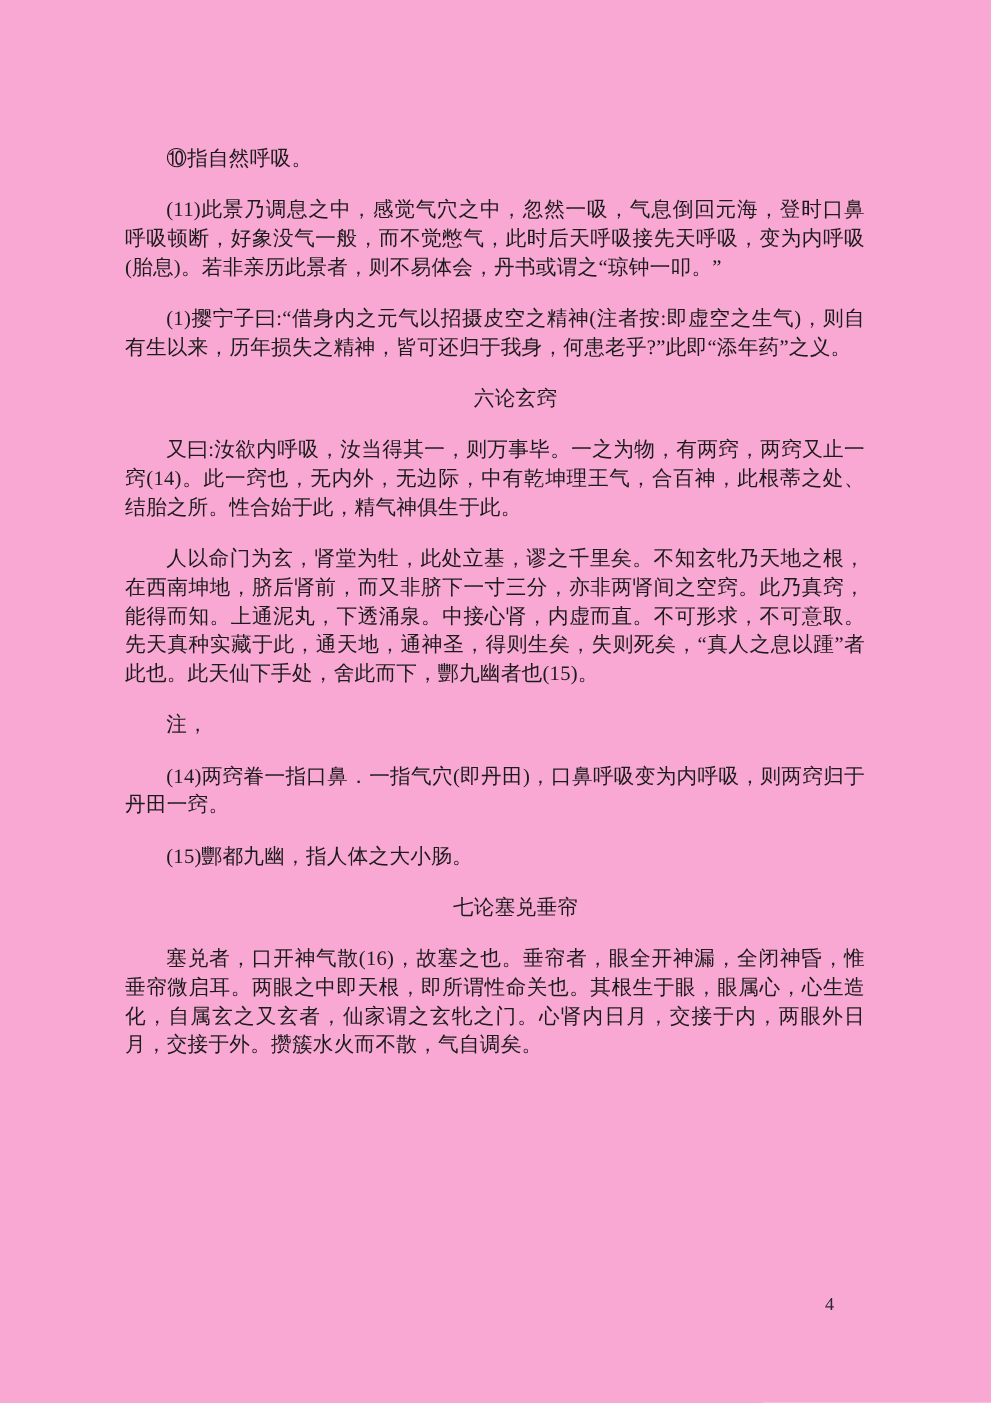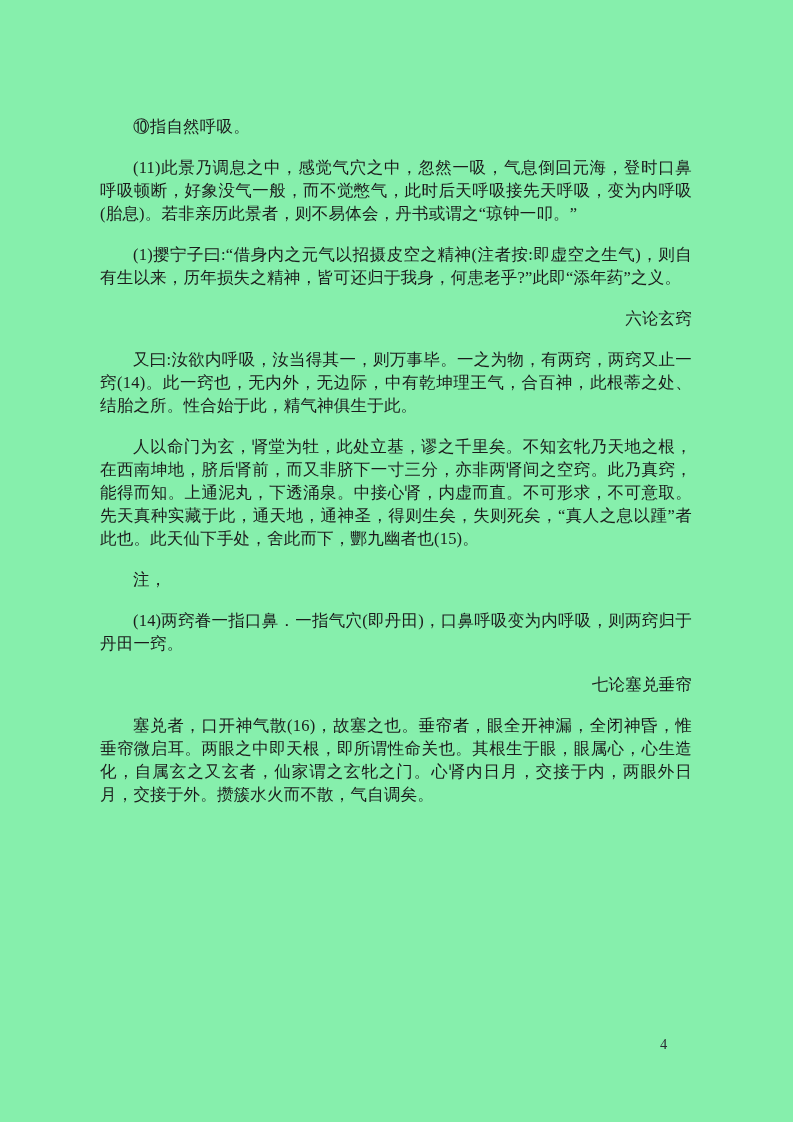--- a/index.html
+++ b/index.html
@@ -11,39 +11,39 @@
     height: 1122px;
     position: relative;
     background: #ffffff;
     overflow: hidden;
     font-family: "Liberation Serif", "DejaVu Serif", serif;
     color: #1b1b1b;
   }
   .page {
     position: absolute;
     inset: 0;
-    background: #86efac;
+    background: #f9a8d4;
   }
   .doc-body {
     position: absolute;
     top: 115px;
     left: 100px;
     width: 592px;
   }
   .doc-body p {
     margin: 0 0 18px 0;
     font-size: 16.5px;
     line-height: 23px;
     text-align: justify;
     text-indent: 2em;
     letter-spacing: 0.2px;
     word-break: break-all;
   }
   .doc-body p.heading {
-    text-align: right;
+    text-align: center;
   }
   .doc-body p.label {
     text-align: left;
   }
   .page-number {
     position: absolute;
     left: 660px;
     top: 1035px;
     font-size: 14.5px;
     line-height: 18px;
@@ -56,17 +56,18 @@
 <div class="page">
   <main class="doc-body">
       <p class="note">⑩指自然呼吸。</p>
       <p class="note">(11)此景乃调息之中，感觉气穴之中，忽然一吸，气息倒回元海，登时口鼻呼吸顿断，好象没气一般，而不觉憋气，此时后天呼吸接先天呼吸，变为内呼吸(胎息)。若非亲历此景者，则不易体会，丹书或谓之“琼钟一叩。”</p>
       <p class="note">(1)撄宁子曰:“借身内之元气以招摄皮空之精神(注者按:即虚空之生气)，则自有生以来，历年损失之精神，皆可还归于我身，何患老乎?”此即“添年药”之义。</p>
       <p class="heading">六论玄窍</p>
       <p class="body">又曰:汝欲内呼吸，汝当得其一，则万事毕。一之为物，有两窍，两窍又止一窍(14)。此一窍也，无内外，无边际，中有乾坤理王气，合百神，此根蒂之处、结胎之所。性合始于此，精气神俱生于此。</p>
       <p class="body">人以命门为玄，肾堂为牡，此处立基，谬之千里矣。不知玄牝乃天地之根，在西南坤地，脐后肾前，而又非脐下一寸三分，亦非两肾间之空窍。此乃真窍，能得而知。上通泥丸，下透涌泉。中接心肾，内虚而直。不可形求，不可意取。先天真种实藏于此，通天地，通神圣，得则生矣，失则死矣，“真人之息以踵”者此也。此天仙下手处，舍此而下，酆九幽者也(15)。</p>
       <p class="label">注，</p>
       <p class="note">(14)两窍眷一指口鼻．一指气穴(即丹田)，口鼻呼吸变为内呼吸，则两窍归于丹田一窍。</p>
+      <p class="note">(15)酆都九幽，指人体之大小肠。</p>
       <p class="heading">七论塞兑垂帘</p>
       <p class="body">塞兑者，口开神气散(16)，故塞之也。垂帘者，眼全开神漏，全闭神昏，惟垂帘微启耳。两眼之中即天根，即所谓性命关也。其根生于眼，眼属心，心生造化，自属玄之又玄者，仙家谓之玄牝之门。心肾内日月，交接于内，两眼外日月，交接于外。攒簇水火而不散，气自调矣。</p>
     </main>
   <div class="page-number">4</div>
 </div>
 
 </body></html>

